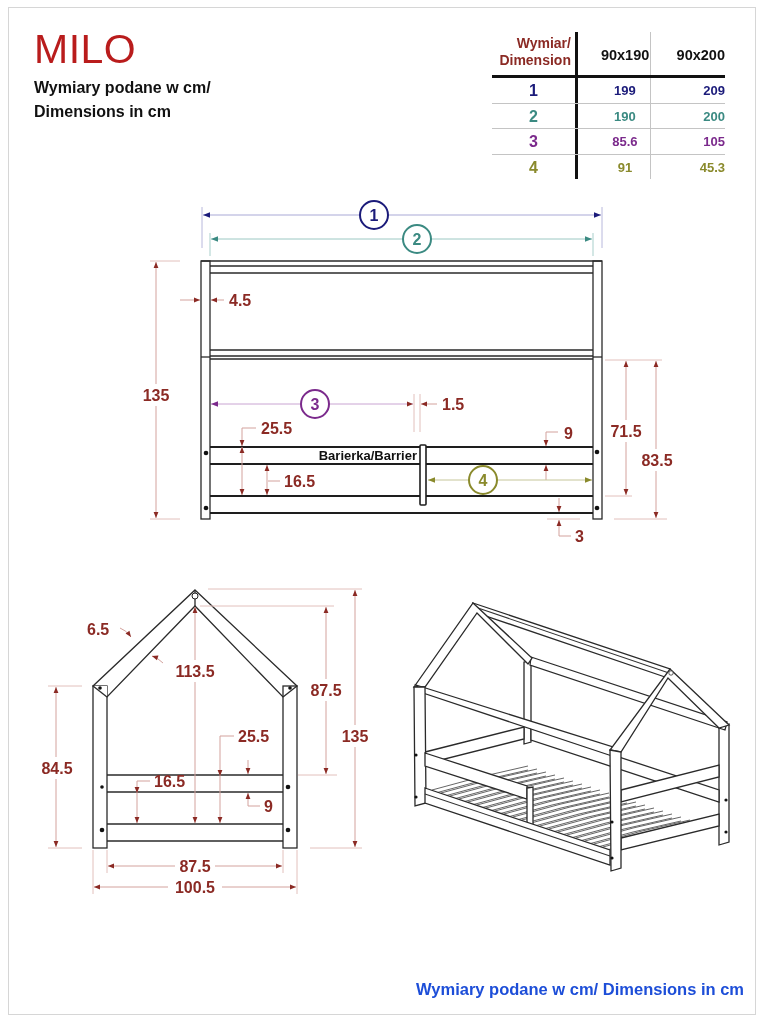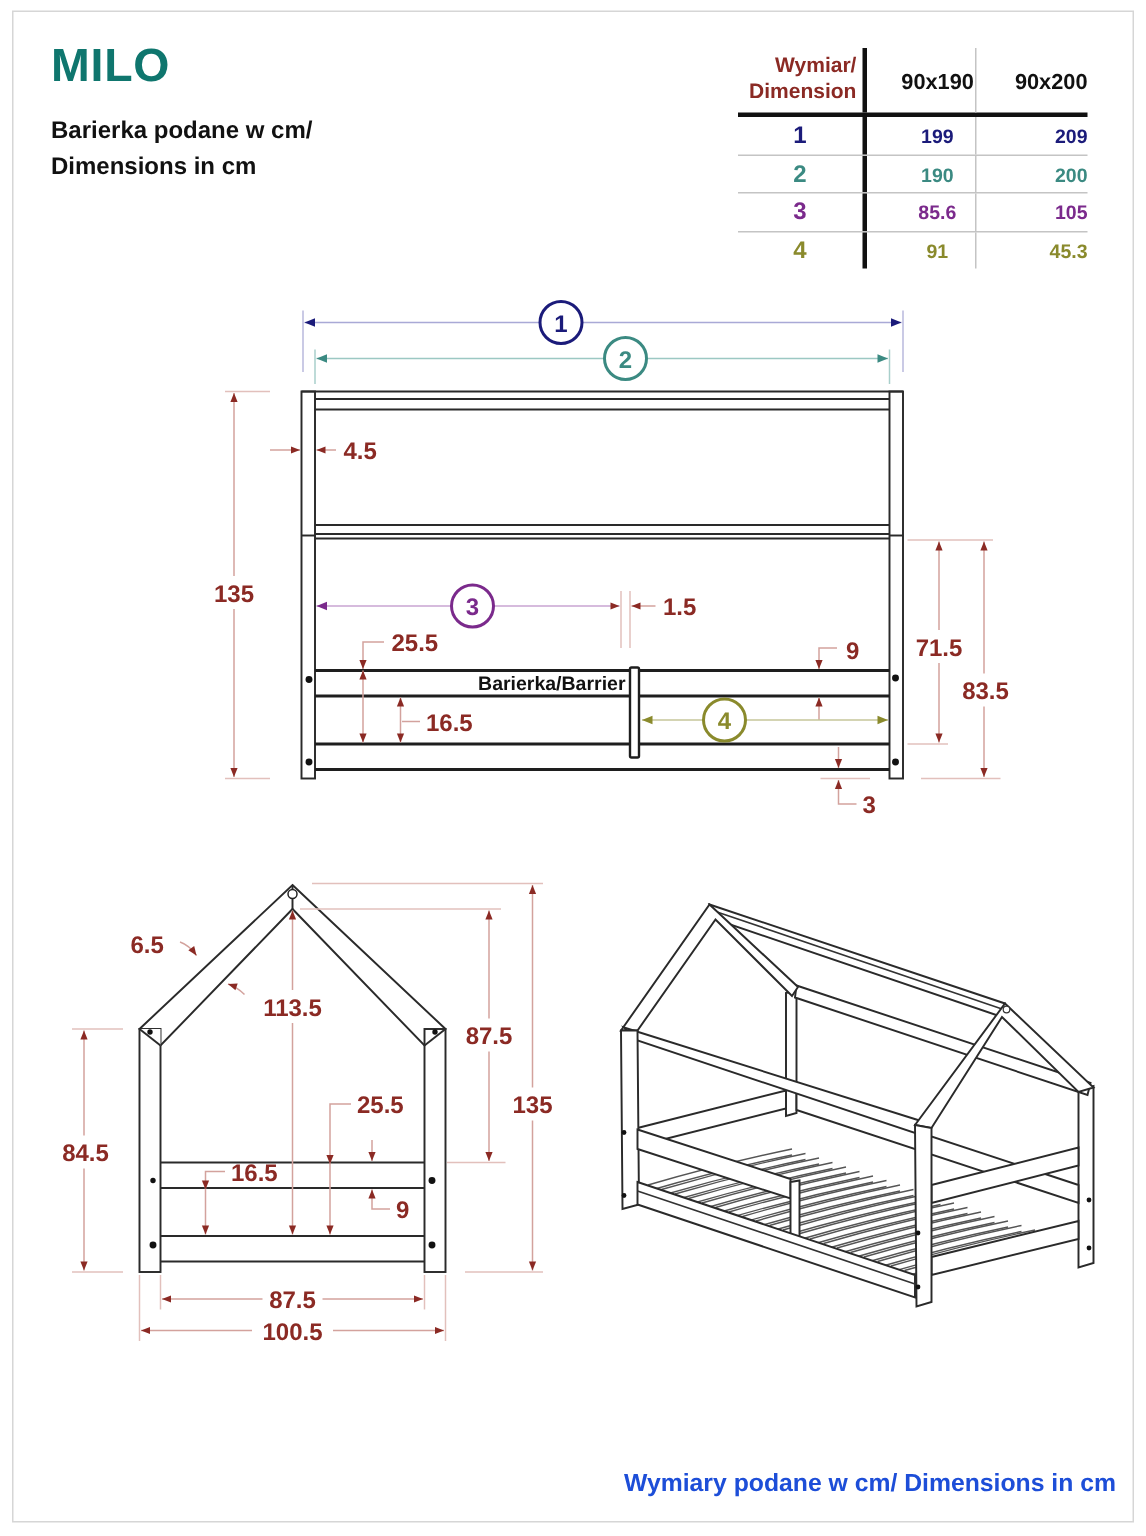--- a/index.html
+++ b/index.html
@@ -1,18 +1,18 @@
 <!DOCTYPE html>
 <html><head>
 <meta charset="utf-8">
 <style>
   html, body { margin:0; padding:0; background:#ffffff; }
   body { width:764px; height:1024px; position:relative; overflow:hidden; font-family:"Liberation Sans", sans-serif; }
   .frame { position:absolute; left:8px; top:7px; width:748px; height:1008px; border:1px solid #d6d6d6; box-sizing:border-box; }
-  .title { position:absolute; left:34px; top:26px; font-size:31px; font-weight:bold; color:#0f766e; letter-spacing:0.5px; }
+  .title { position:absolute; left:34px; top:26px; font-size:41px; font-weight:normal; color:#b91c1c; letter-spacing:0.5px; }
   .subtitle { position:absolute; left:34px; font-size:16px; font-weight:bold; color:#111; }
   .footer { position:absolute; right:20px; top:980px; font-size:16.5px; font-weight:bold; color:#1d4ed8; }
   .tbl { position:absolute; left:492px; top:32px; width:233px; }
   .tbl .row { display:flex;gap:11px; }
   .tbl .c0 { width:95px; box-sizing:border-box; border-right:3px solid #111; text-align:center; }
   .tbl .c1 { width:68px; box-sizing:border-box; border-right:1px solid #c4c4c4; text-align:center;padding-left:11px; }
   .tbl .c2 { width:70px; box-sizing:border-box; text-align:right; }
   .tbl .hdr { height:43px; border-bottom:3px solid #111; }
   .tbl .hdr .c0 { text-align:right; padding-right:4px; color:#8b2a24; font-size:14px; font-weight:bold; line-height:17px; padding-top:3px; }
   .tbl .hdr .c1, .tbl .hdr .c2 { font-size:14.5px; font-weight:bold; color:#111; line-height:46px; }
@@ -30,21 +30,21 @@
   .dl { stroke:#d3a29d; stroke-width:1; fill:none; }
   .ext { stroke:#e2c0bc; stroke-width:1; fill:none; }
   .iso { stroke:#333; stroke-width:1.1; fill:none; stroke-linejoin:round; }
 </style>
 </head>
 <body>
 
 <div class="frame"></div>
 
 <div class="title">MILO</div>
-<div class="subtitle" style="top:79px">Barierka podane w cm/</div>
+<div class="subtitle" style="top:79px">Wymiary podane w cm/</div>
 <div class="subtitle" style="top:103px">Dimensions in cm</div>
 
 <div class="tbl">
   <div class="row hdr">
     <div class="c0">
       <div>Wymiar/</div>
       <div>Dimension</div>
     </div>
     <div class="c1">90x190</div>
     <div class="c2">90x200</div>

